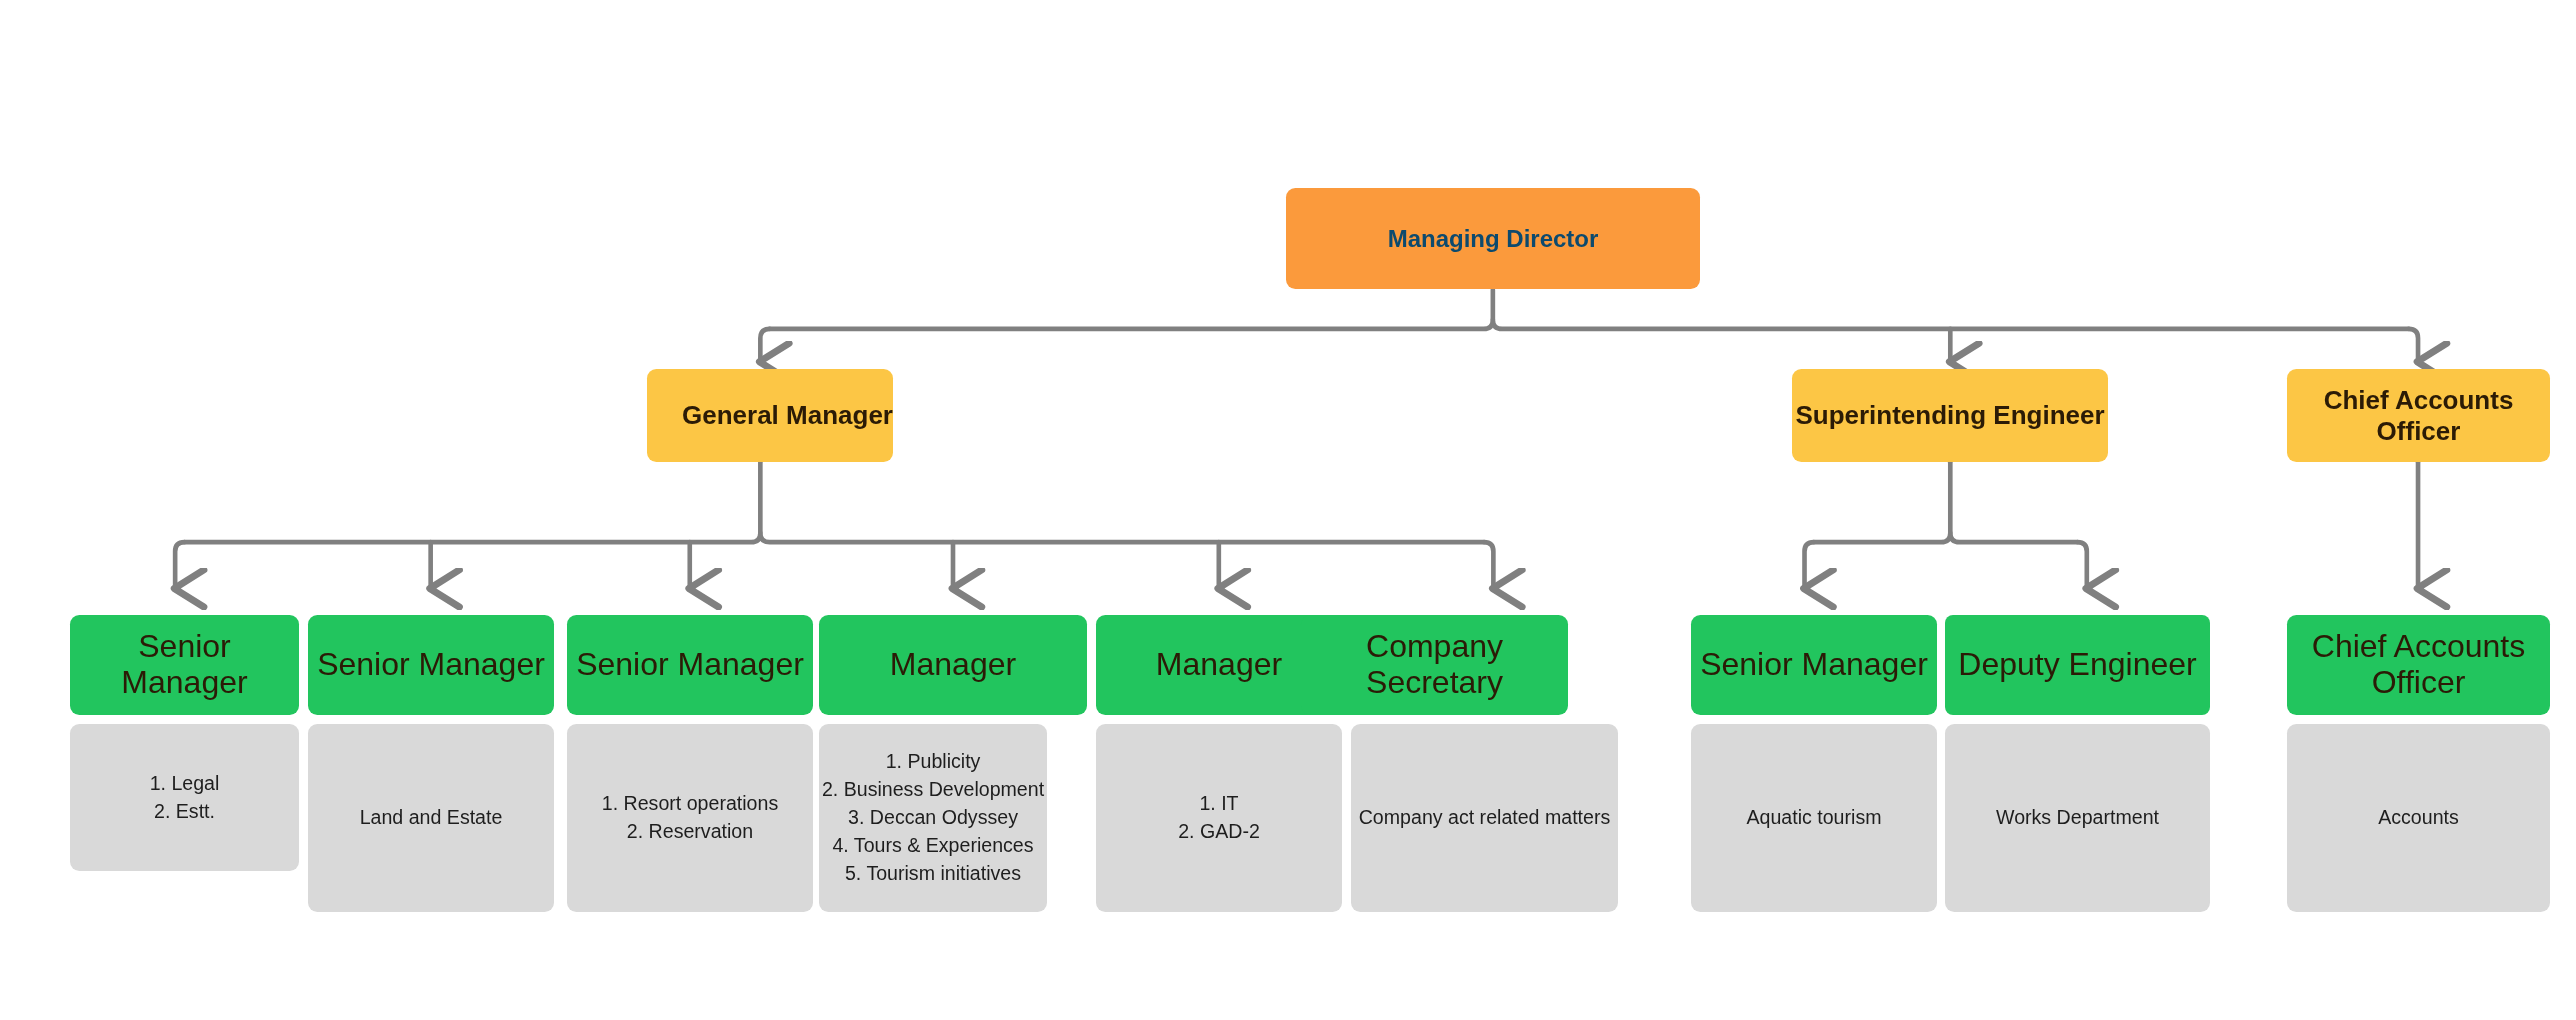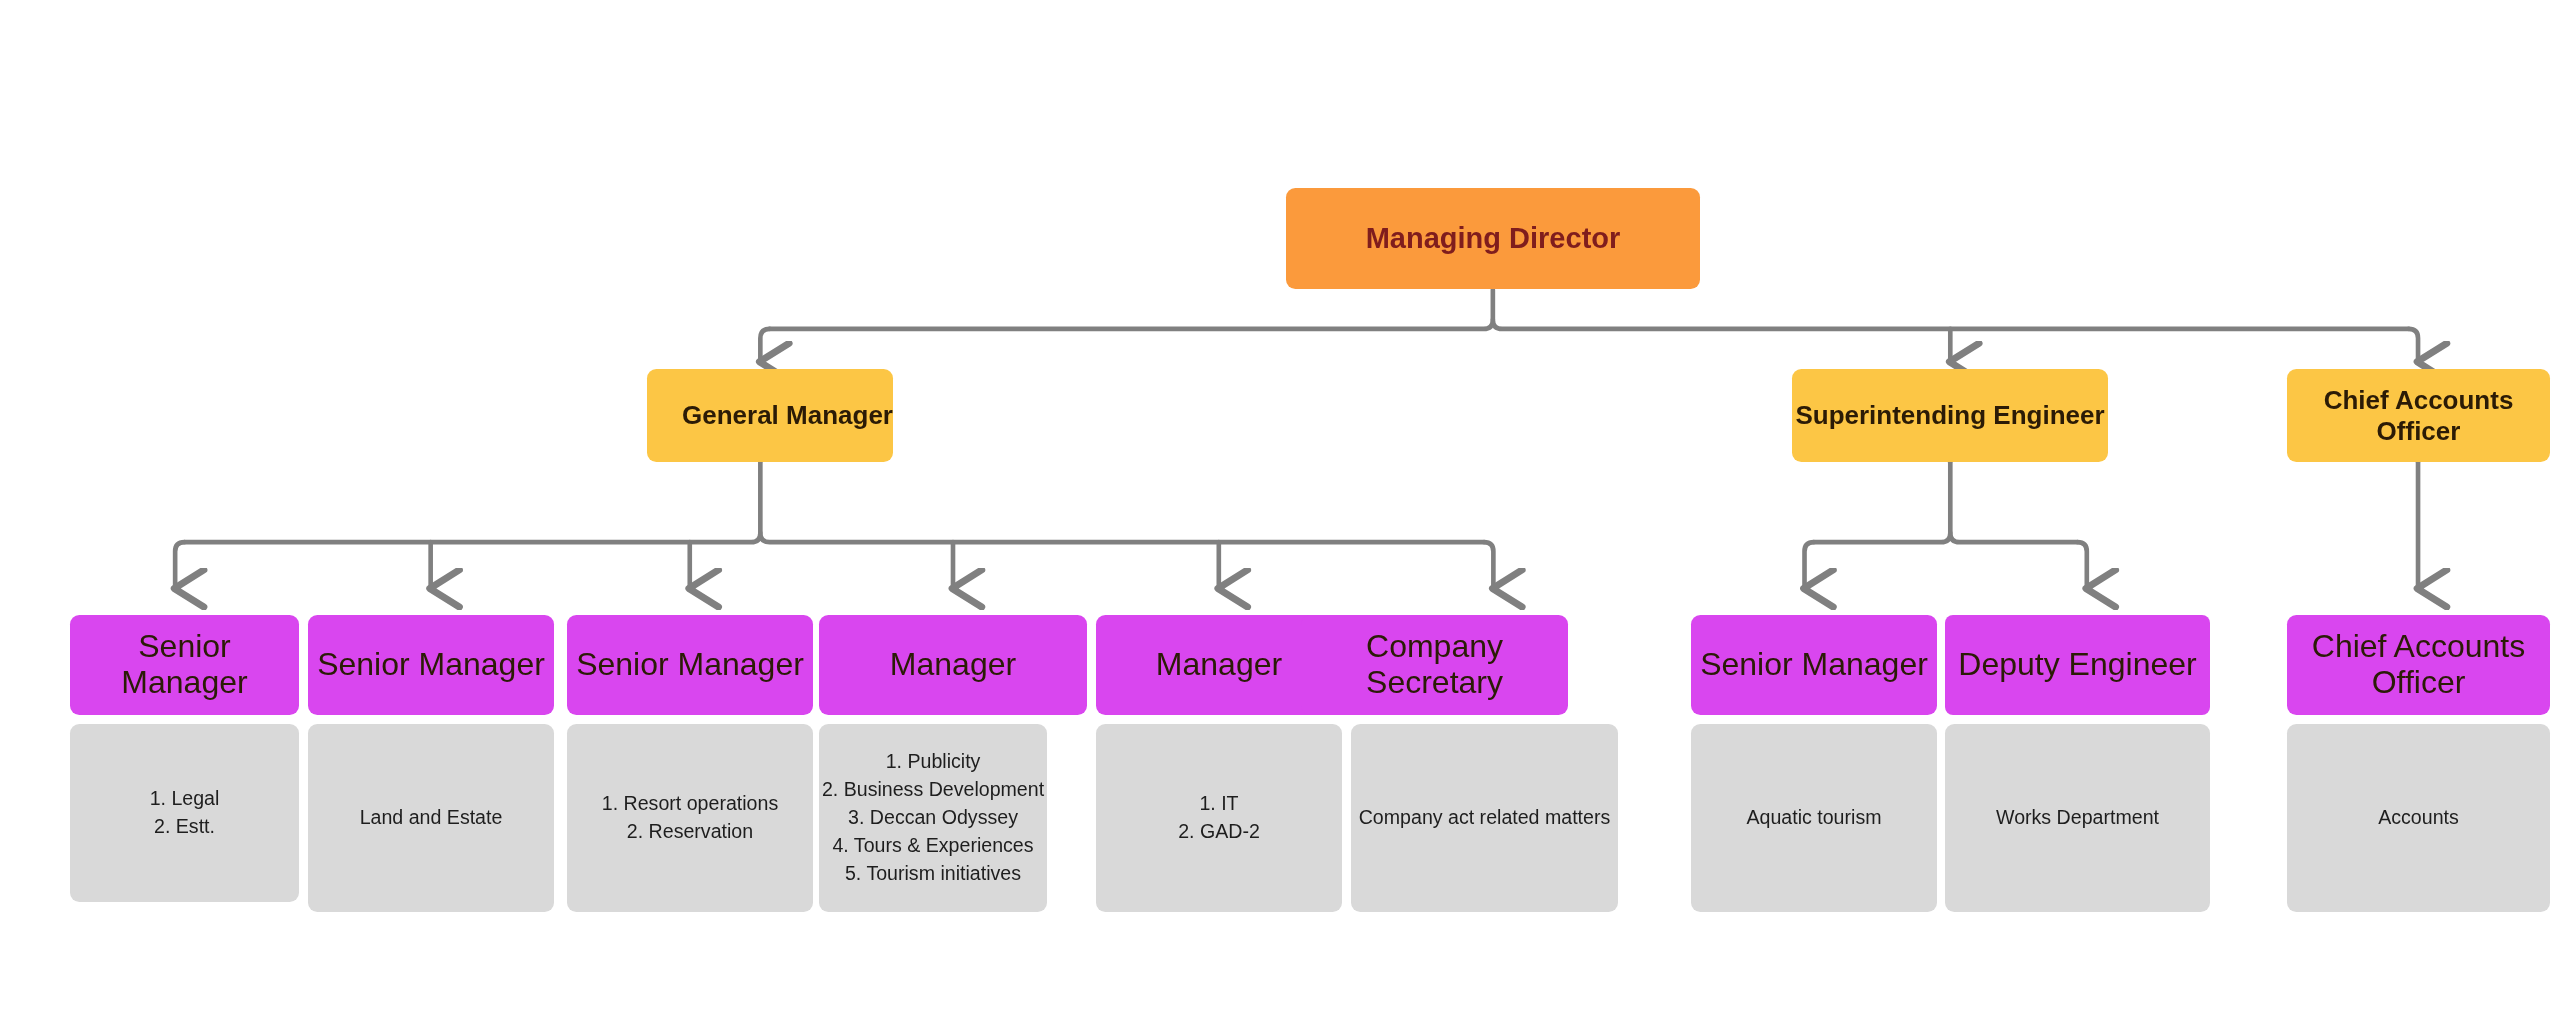--- a/index.html
+++ b/index.html
@@ -4,23 +4,23 @@
 <style>
   html,body{margin:0;padding:0;background:#ffffff;}
   body{width:2689px;height:1021px;font-family:"Liberation Sans",sans-serif;overflow:hidden;}
   #stage{position:relative;width:2689px;height:1021px;background:#fff;}
 
   svg.links{position:absolute;left:0;top:0;width:2689px;height:1021px;pointer-events:none;}
 
   .node{position:absolute;box-sizing:border-box;display:flex;align-items:center;
         justify-content:center;text-align:center;border-radius:9.3px;}
 
-  .node.root{background:#FB9A3C;color:#7f1d1d;font-weight:bold;font-size:29px;}
+  .node.root{background:#FB9A3C;color:#0c4a6e;font-weight:bold;font-size:24px;}
   .node.mid{background:#FCC645;color:#2B1B06;font-weight:bold;font-size:26px;}
-  .node.leafhead{background:#d946ef;color:#2B1B06;font-weight:normal;font-size:32px;
+  .node.leafhead{background:#22c55e;color:#2B1B06;font-weight:normal;font-size:32px;
                  line-height:1.12;padding:0 7.2px;}
   .node.desc{background:#D9D9D9;color:#1E1E1E;font-weight:normal;font-size:19.6px;
              line-height:1.42;padding:0 8.2px;}
   .desc .lines{display:block;}
   .desc .ln{display:block;white-space:nowrap;}
 </style>
 </head>
 <body>
 
 <div id="stage">
@@ -96,21 +96,21 @@
   <div class="node leafhead" style="left:1691px;top:615px;width:246px;height:100px;">
     <span>Senior Manager</span>
   </div>
   <div class="node leafhead" style="left:1945px;top:615px;width:265px;height:100px;border-radius:8px;">
     <span>Deputy Engineer</span>
   </div>
   <div class="node leafhead" style="left:2287px;top:615px;width:263px;height:100px;">
     <span>Chief Accounts Officer</span>
   </div>
 
-  <div class="node desc" style="left:70px;top:724px;width:229px;height:178px;">
+  <div class="node desc" style="left:70px;top:724px;width:229px;height:147px;">
     <span class="lines">
         <span class="ln">1. Legal</span>
         <span class="ln">2. Estt.</span>
       </span>
   </div>
   <div class="node desc" style="left:308px;top:724px;width:246px;height:188px;">
     <span class="lines">
         <span class="ln">Land and Estate</span>
       </span>
   </div>

